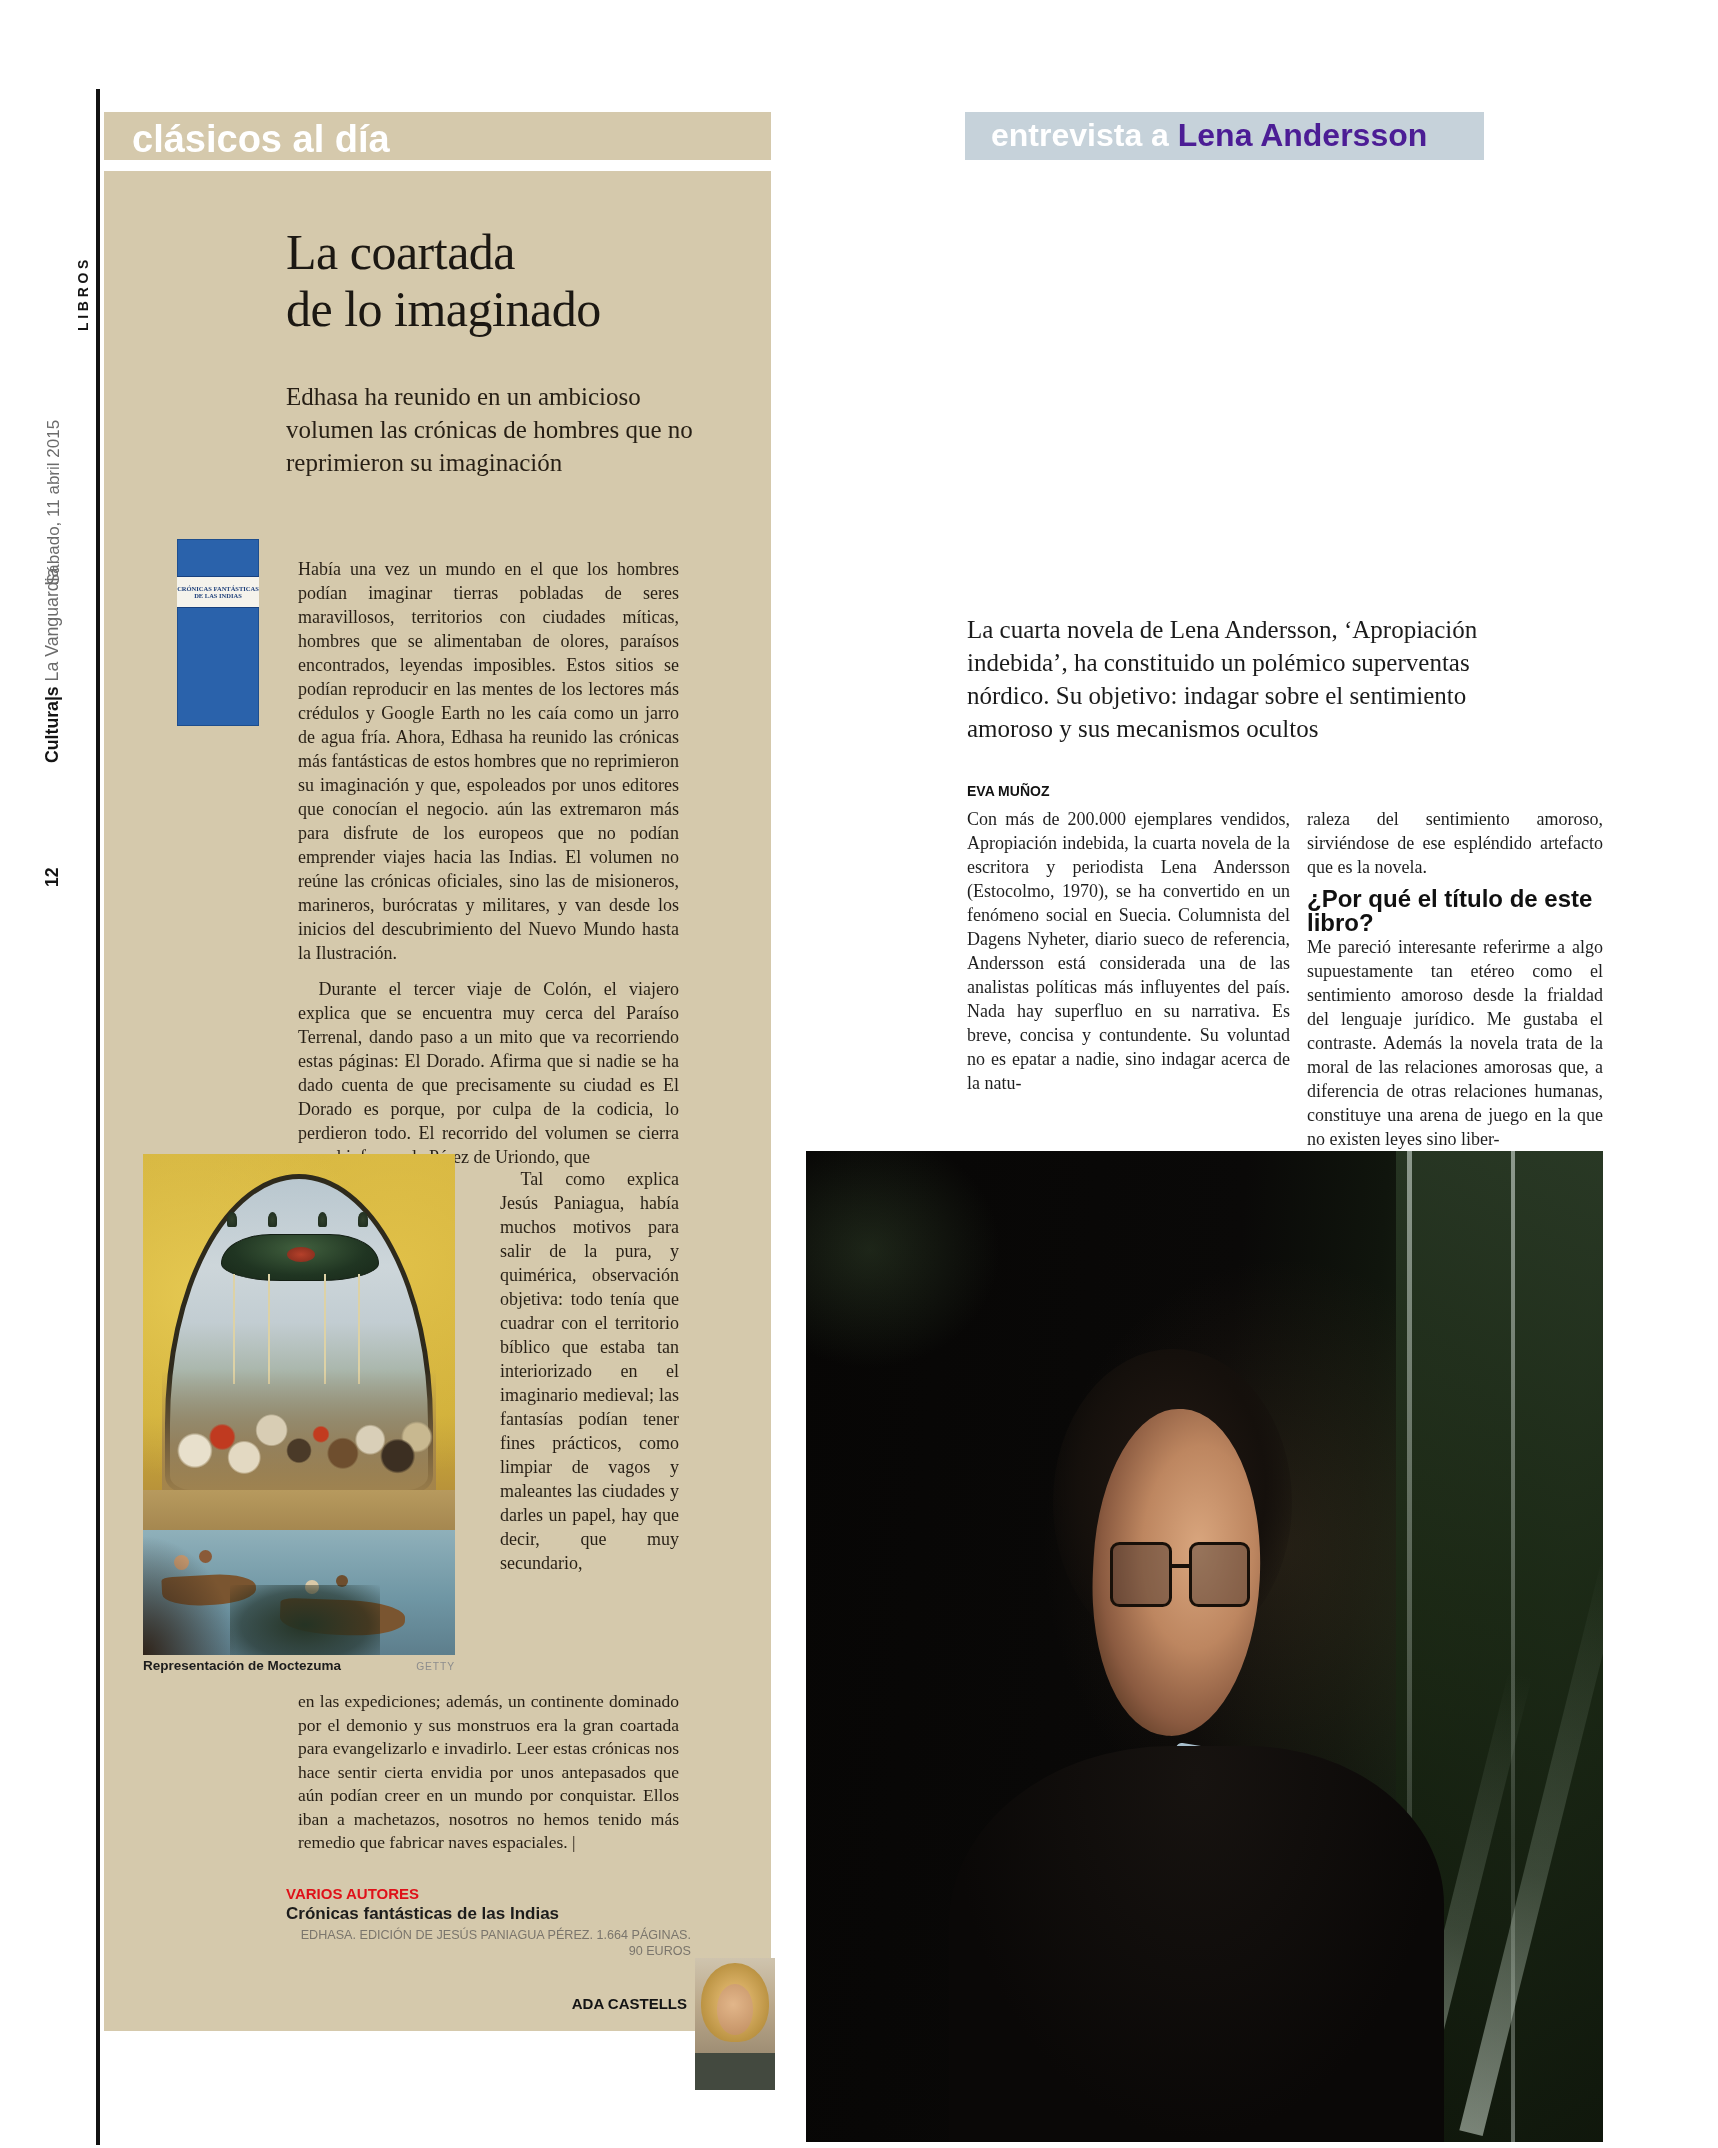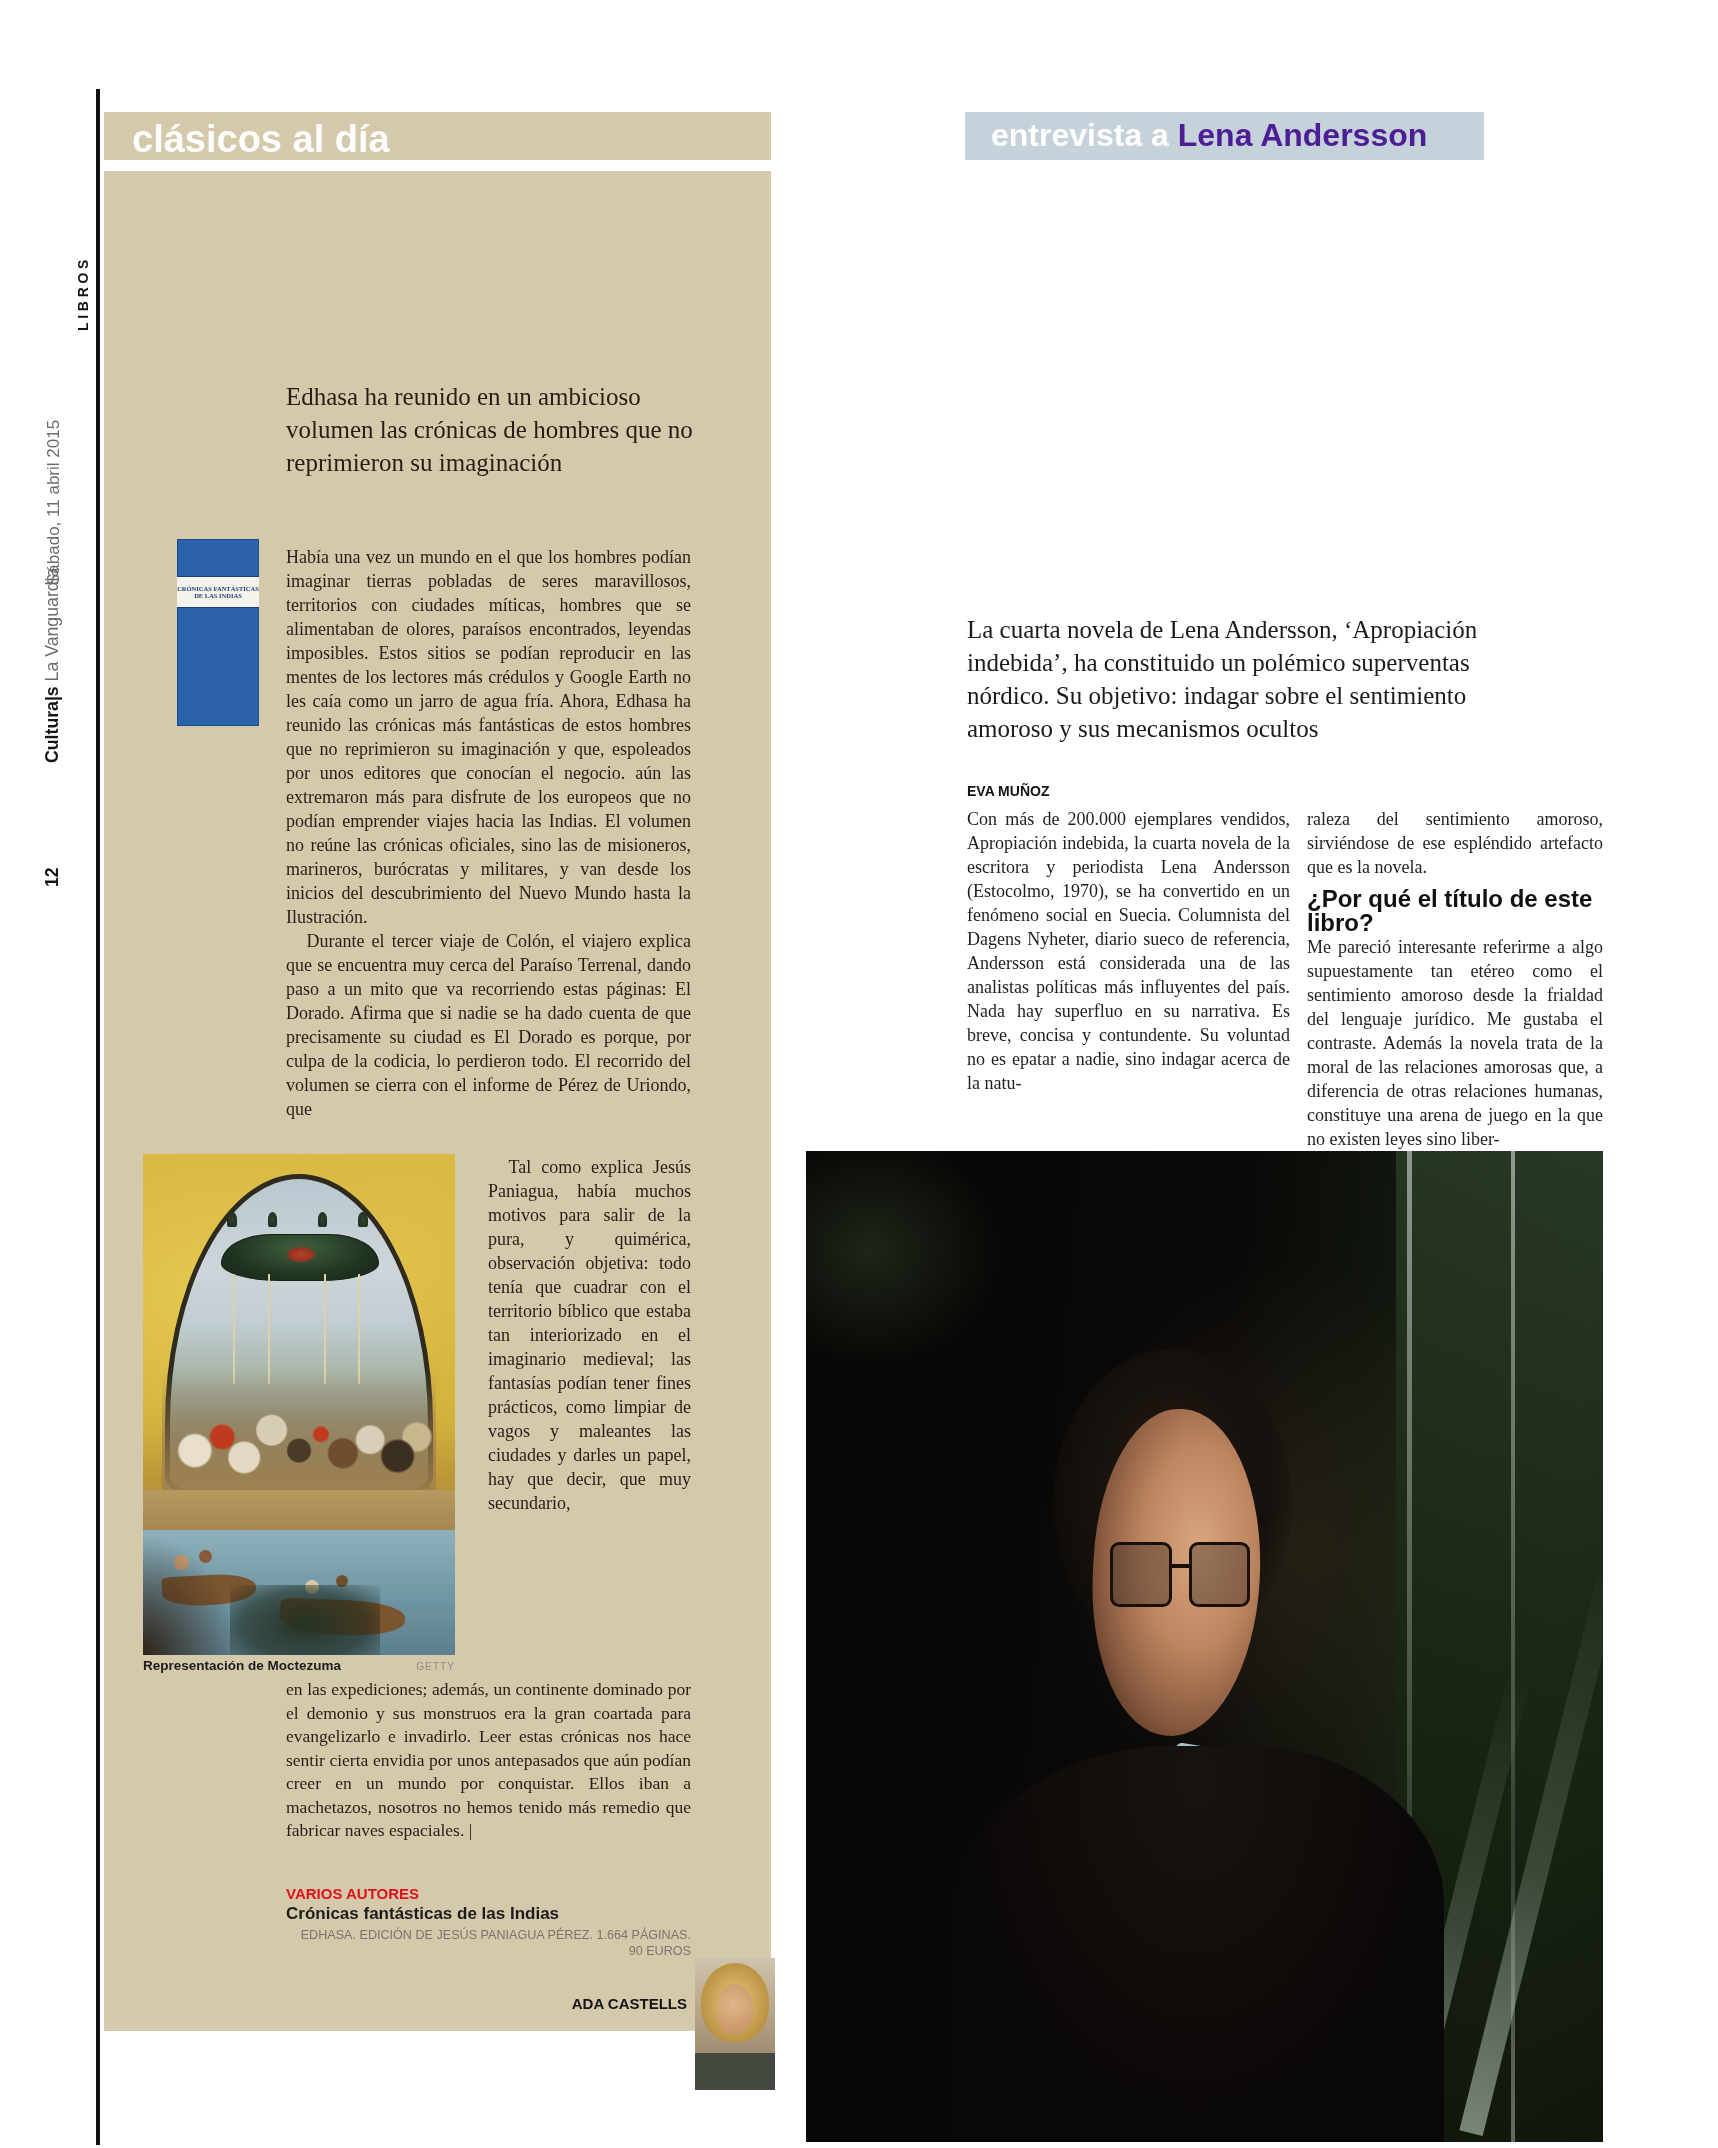--- a/index.html
+++ b/index.html
@@ -27,21 +27,21 @@
                 color:#1c1813; white-space:pre-line; letter-spacing:-0.5px; }
   #l-standfirst { left:286px; top:380px; width:420px; font-size:25px; line-height:33px; color:#271f15; }
 
   #book-cover { left:177px; top:539px; width:82px; height:187px; background:#2a62ab; box-shadow:0 0 0 0.9px #1d4d8c inset; }
   #book-cover .bc-band { position:absolute; left:0; top:37px; width:100%; height:32px; background:#f5f3ec;
       display:flex; align-items:center; justify-content:center; text-align:center;
       font-size:6.5px; line-height:7.5px; font-weight:bold; color:#1d3f7a; white-space:pre-line;
       border-top:1.9px solid #17407e; border-bottom:1.9px solid #17407e; box-sizing:border-box; }
 
   .bodytext { font-size:18px; line-height:24px; text-align:justify; color:#271f15; }
-  .bodytext p { margin:0; }
+  .bodytext p { margin:12px; }
   .bodytext p.ind { text-indent:20.5px; }
   #body-a { left:286px; top:545px; width:405px; }
   #body-b { left:488px; top:1155px; width:203px; }
   #body-c { left:286px; top:1678px; width:405px; font-size:17.5px; line-height:23.5px; }
 
   
   #painting { left:143px; top:1154px; width:312px; height:501px; overflow:hidden;
       background: radial-gradient(circle at 18% 28%, #e5c851 0%, rgba(229,200,81,0) 42%),
                   radial-gradient(circle at 82% 22%, #e0c048 0%, rgba(224,192,72,0) 45%),
                   linear-gradient(180deg, #d5b540 0%, #cfae39 52%, #b18a3a 72%, #6b4a26 100%); }
@@ -154,20 +154,22 @@
   <div class="abs" id="v-rule"></div>
   <div class="vtext" id="sb-section">LIBROS</div>
   <div class="vtext" id="sb-date">Sábado, 11 abril 2015</div>
   <div class="vtext" id="sb-brand"><span class="b1">Cultura|s</span>&nbsp;<span>La Vanguardia</span></div>
   <div class="vtext" id="sb-page">12</div>
 
   <div class="abs" id="l-kicker-bar"></div>
   <div class="abs sans" id="l-kicker">clásicos al día</div>
   <div class="abs" id="l-main"></div>
 
+  <div class="abs" id="l-headline">La coartada
+de lo imaginado</div>
   <div class="abs" id="l-standfirst">Edhasa ha reunido en un ambicioso volumen las crónicas de hombres que no reprimieron su imaginación</div>
 
   <div class="abs" id="book-cover">
     <div class="bc-band">CRÓNICAS FANTÁSTICAS
 DE LAS INDIAS</div>
   </div>
 
   <div class="abs bodytext" id="body-a">
     <p>Había una vez un mundo en el que los hombres podían imaginar tierras pobladas de seres maravillosos, territorios con ciudades míticas, hombres que se alimentaban de olores, paraísos encontrados, leyendas imposibles. Estos sitios se podían reproducir en las mentes de los lectores más crédulos y Google Earth no les caía como un jarro de agua fría. Ahora, Edhasa ha reunido las crónicas más fantásticas de estos hombres que no reprimieron su imaginación y que, espoleados por unos editores que conocían el negocio. aún las extremaron más para disfrute de los europeos que no podían emprender viajes hacia las Indias. El volumen no reúne las crónicas oficiales, sino las de misioneros, marineros, burócratas y militares, y van desde los inicios del descubrimiento del Nuevo Mundo hasta la Ilustración.</p>
     <p class="ind">Durante el tercer viaje de Colón, el viajero explica que se encuentra muy cerca del Paraíso Terrenal, dando paso a un mito que va recorriendo estas páginas: El Dorado. Afirma que si nadie se ha dado cuenta de que precisamente su ciudad es El Dorado es porque, por culpa de la codicia, lo perdieron todo. El recorrido del volumen se cierra con el informe de Pérez de Uriondo, que</p>

